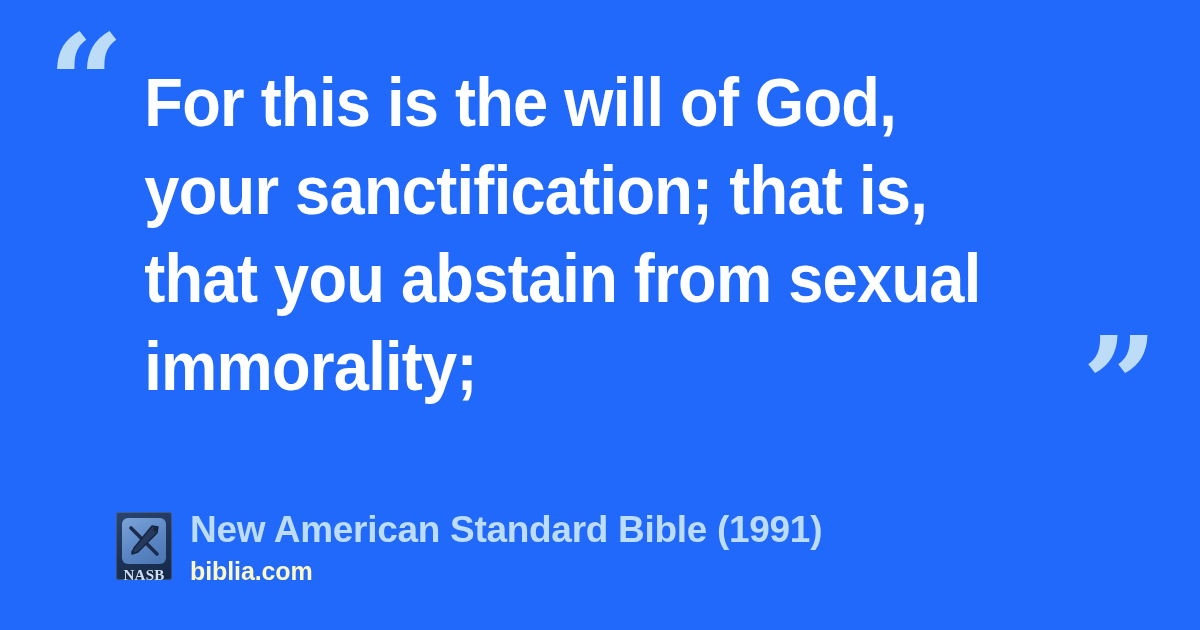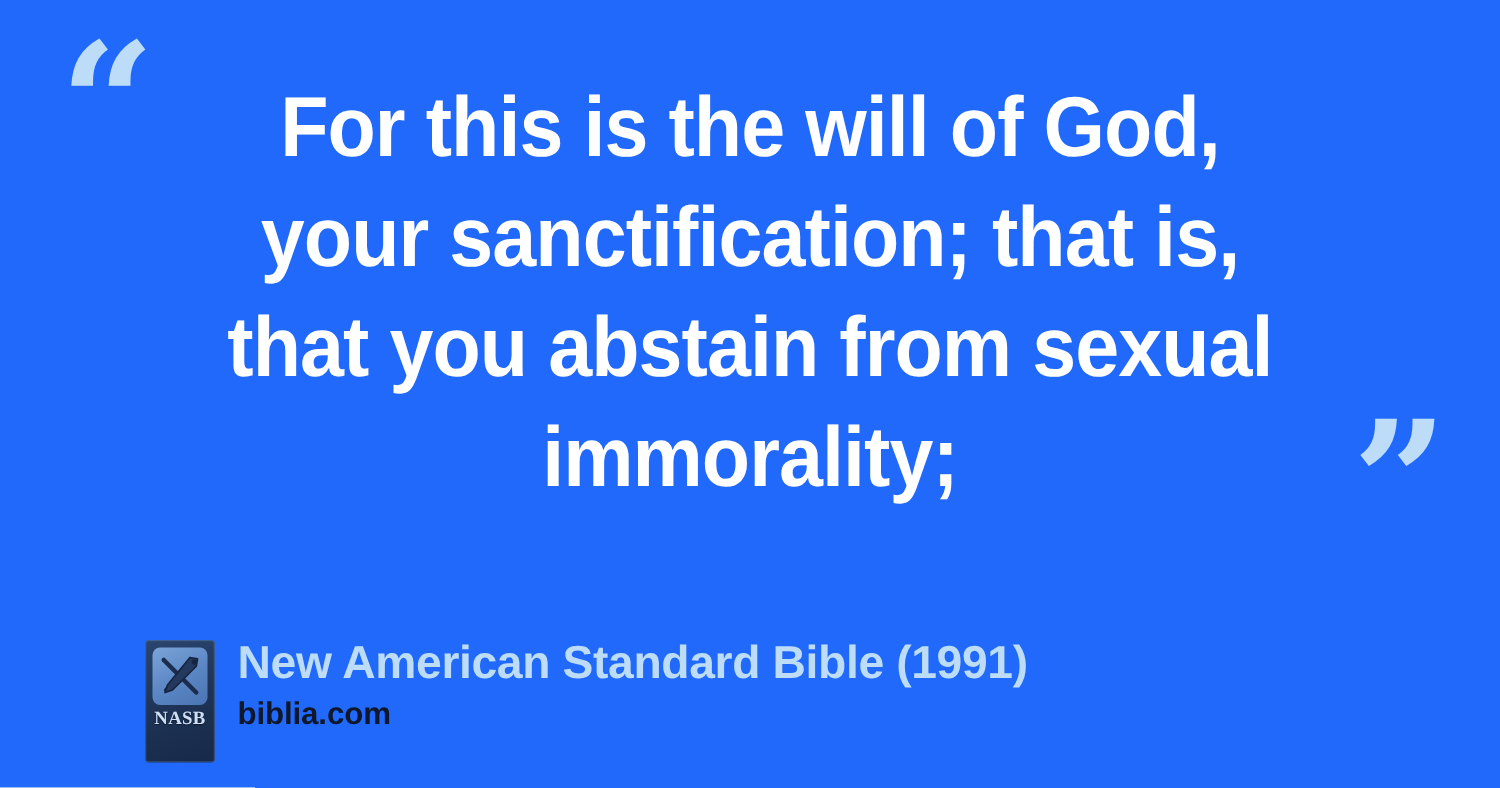--- a/index.html
+++ b/index.html
@@ -38,21 +38,21 @@
     top: 320px;
     font-size: 132px;
   }
 
   
   #verse-block {
     position: absolute;
     left: 110px;
     top: 58px;
     width: 980px;
-    text-align: center;
+    text-align: left;
   }
   .verse-line {
     color: #ffffff;
     font-size: 68px;
     font-weight: 700;
     line-height: 88px;
     letter-spacing: -0.012em;
     white-space: nowrap;
     transform: scaleX(0.93);
     transform-origin: center center;
@@ -64,21 +64,21 @@
     left: 116px;
     top: 508px;
     display: flex;
     align-items: flex-start;
   }
 
   
   #nasb-logo {
     position: relative;
     width: 56px;
-    height: 98px;
+    height: 68px;
     border-radius: 3px;
     background: linear-gradient(160deg, #2a4570 0%, #1d3254 55%, #17294a 100%);
     box-shadow: inset 0 0 0 1px rgba(120,160,220,0.30);
     flex: 0 0 auto;
     margin-top: 4px;
     overflow: hidden;
   }
   #nasb-panel {
     position: absolute;
     left: 6px;
@@ -111,21 +111,21 @@
   }
   #attr-title {
     color: #bcdcf8;
     font-size: 37px;
     font-weight: 700;
     line-height: 44px;
     letter-spacing: -0.008em;
     white-space: nowrap;
   }
   #attr-site {
-    color: #0f172a;
+    color: #fef9c3;
     font-size: 25px;
     font-weight: 700;
     line-height: 30px;
     letter-spacing: -0.004em;
     margin-top: 4px;
     white-space: nowrap;
   }
 </style>
 </head>
 <body>

